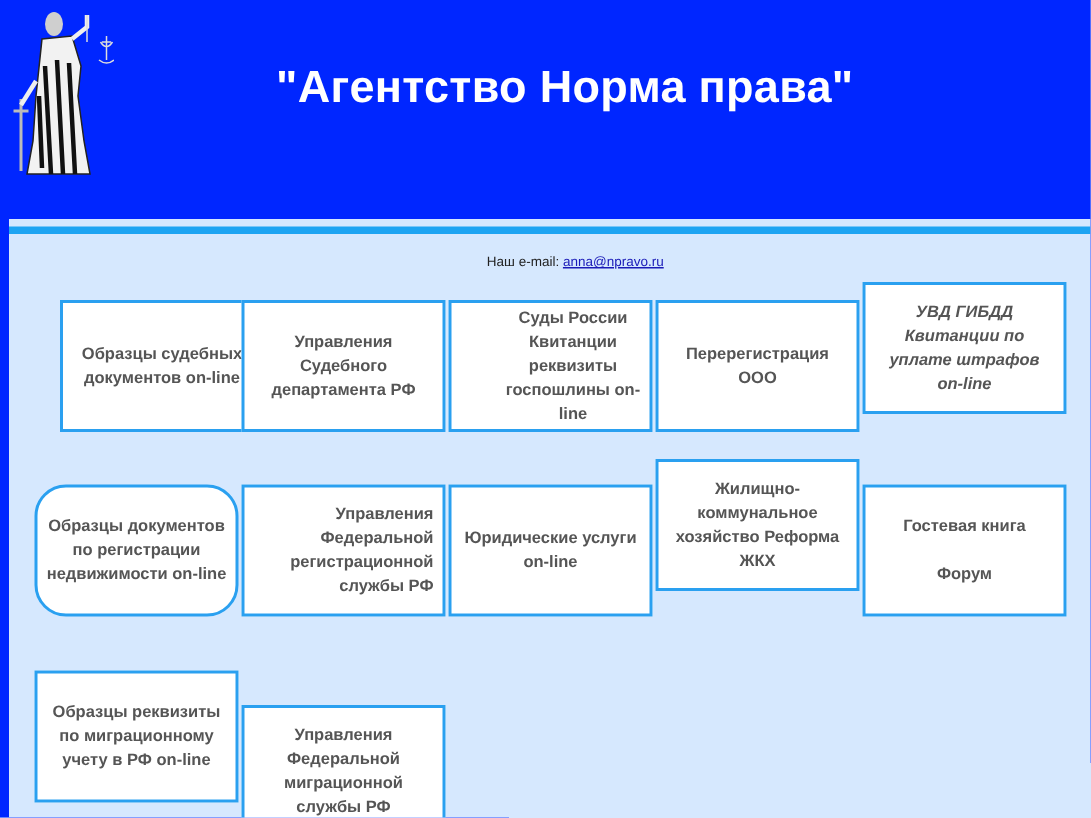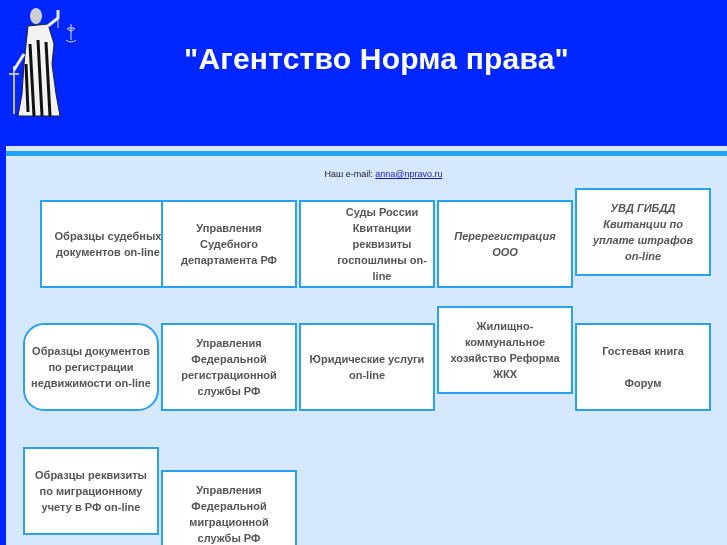--- a/index.html
+++ b/index.html
@@ -49,31 +49,31 @@
 
 <a href="#" class="tile" style="left:23px; top:200px;margin-left:17px;">
     <span>Образцы судебных документов on-line</span>
   </a>
 <a href="#" class="tile" style="left:161px; top:200px;">
     <span>Управления Судебного департамента РФ</span>
   </a>
 <a href="#" class="tile" style="left:299px; top:200px;padding-left:36px;">
     <span>Суды России Квитанции реквизиты госпошлины on-line</span>
   </a>
-<a href="#" class="tile" style="left:437px; top:200px;font-style:italic;">
+<a href="#" class="tile" style="left:437px; top:200px;">
     <span>Перерегистрация ООО</span>
   </a>
 <a href="#" class="tile" style="left:575px; top:188px;font-style:italic;">
     <span>УВД ГИБДД Квитанции по уплате штрафов on-line</span>
   </a>
 
 <a href="#" class="tile" style="left:23px; top:323px;border-radius:21px;">
     <span>Образцы документов по регистрации недвижимости on-line</span>
   </a>
-<a href="#" class="tile" style="left:161px; top:323px;">
+<a href="#" class="tile" style="left:161px; top:323px;text-align:right;">
     <span>Управления Федеральной регистрационной службы РФ</span>
   </a>
 <a href="#" class="tile" style="left:299px; top:323px;text-align:center;">
     <span>Юридические услуги on-line</span>
   </a>
 <a href="#" class="tile" style="left:437px; top:306px;">
     <span>Жилищно-коммунальное хозяйство Реформа ЖКХ</span>
   </a>
 <div class="tile" style="left:575px; top:323px; flex-direction:column;justify-content:center;">
   <a href="#" style="color:#555; text-decoration:none; display:block;">Гостевая книга</a>

